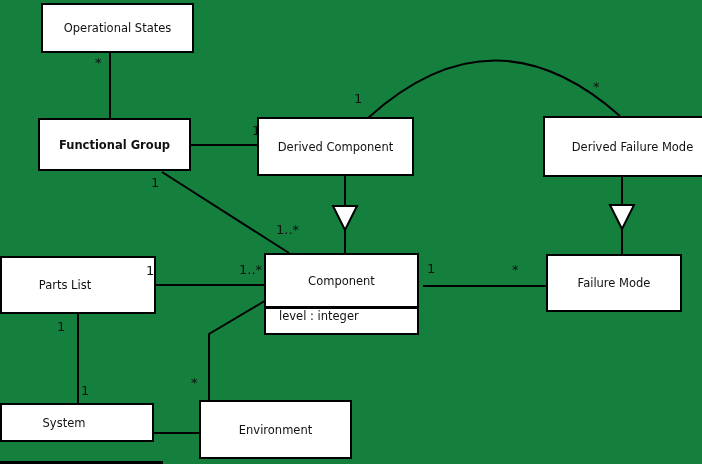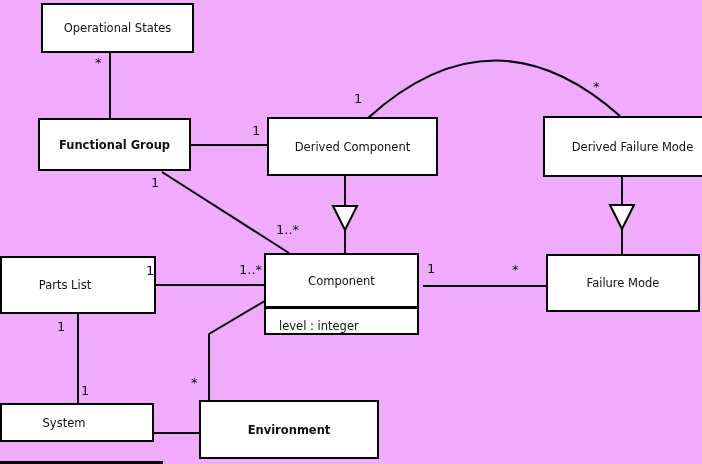--- a/index.html
+++ b/index.html
@@ -1,20 +1,20 @@
 <!DOCTYPE html>
 <html><head>
 <meta charset="utf-8">
 <style>
   html, body { margin: 0; padding: 0; background: #ffffff; }
   .stage {
     position: relative;
     width: 702px;
     height: 464px;
-    background: #f0abfc;
+    background: #15803d;
     overflow: hidden;
     font-family: "DejaVu Sans", "Liberation Sans", sans-serif;
   }
   svg.wires {
     position: absolute;
     left: 0; top: 0;
     width: 702px; height: 464px;
   }
   svg.wires path, svg.wires polygon {
     stroke: #000000;
@@ -37,21 +37,21 @@
     justify-content: center;
     font-size: 11.5px;
     color: #111111;
     white-space: nowrap;
   }
   .uml-name.shift-left { padding-right: 26px; }
   .uml-attrs {
     border-top: 3px solid #000000;
     height: 27px;
     display: flex;
-    align-items: flex-end;
+    align-items: flex-start;
     font-size: 11.5px;
     color: #111111;
     padding-left: 13px;
     box-sizing: border-box;
   }
   .mult {
     position: absolute;
     font-size: 13px;
     line-height: 1;
     color: #111111;
@@ -91,48 +91,48 @@
   </svg>
 
   <div class="uml-class" style="left:41px; top:3px; width:153px; height:50px;">
     <div class="uml-name">Operational States</div>
   </div>
 
   <div class="uml-class" style="left:38px; top:118px; width:153px; height:53px;font-weight:bold;">
     <div class="uml-name">Functional Group</div>
   </div>
 
-  <div class="uml-class" style="left:267px; top:117px; width:171px; height:59px;">
+  <div class="uml-class" style="left:257px; top:117px; width:157px; height:59px;">
     <div class="uml-name">Derived Component</div>
   </div>
 
   <div class="uml-class" style="left:543px; top:116px; width:179px; height:61px;">
     <div class="uml-name">Derived Failure Mode</div>
   </div>
 
   <div class="uml-class" style="left:0px; top:256px; width:156px; height:58px;">
     <div class="uml-name shift-left">Parts List</div>
   </div>
 
   <div class="uml-class" style="left:264px; top:253px; width:155px; height:82px;">
     <div class="uml-name">Component</div>
     <div class="uml-attrs">
       <span>level : integer</span>
     </div>
   </div>
 
-  <div class="uml-class" style="left:546px; top:254px; width:154px; height:58px;">
+  <div class="uml-class" style="left:546px; top:254px; width:136px; height:58px;">
     <div class="uml-name">Failure Mode</div>
   </div>
 
   <div class="uml-class" style="left:0px; top:403px; width:154px; height:39px;">
     <div class="uml-name shift-left">System</div>
   </div>
 
-  <div class="uml-class" style="left:199px; top:400px; width:180px; height:59px;font-weight:bold;">
+  <div class="uml-class" style="left:199px; top:400px; width:153px; height:59px;">
     <div class="uml-name">Environment</div>
   </div>
 
   <div class="mult" style="left:95px; top:56px;">*</div>
 
   <div class="mult" style="left:252px; top:124px;">1</div>
 
   <div class="mult" style="left:354px; top:92px;">1</div>
 
   <div class="mult" style="left:593px; top:80px;">*</div>

